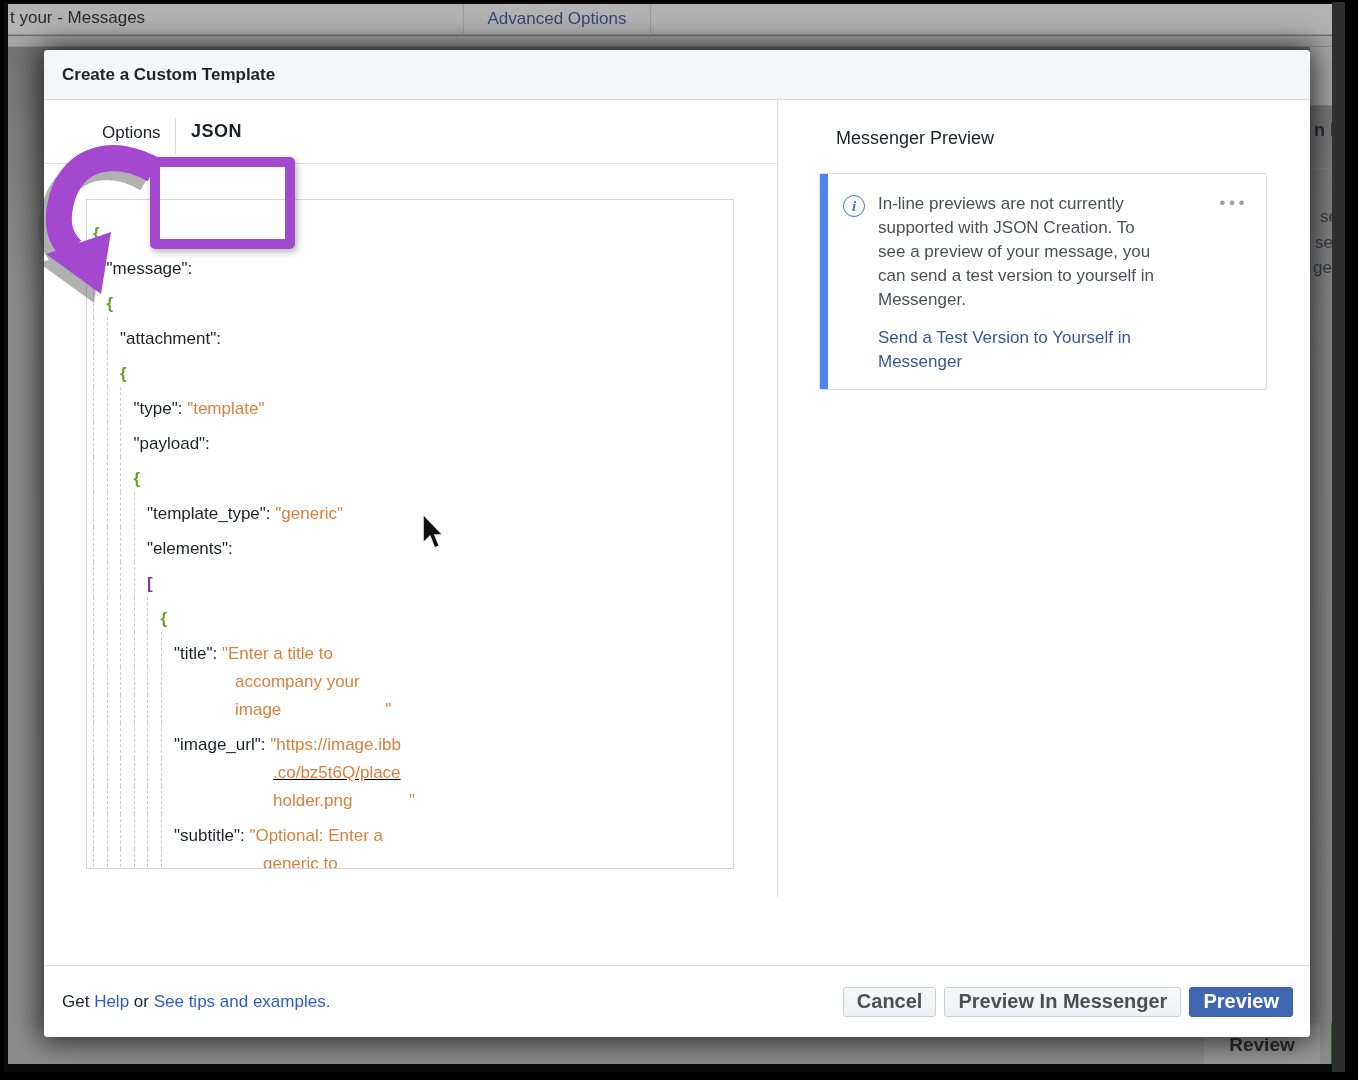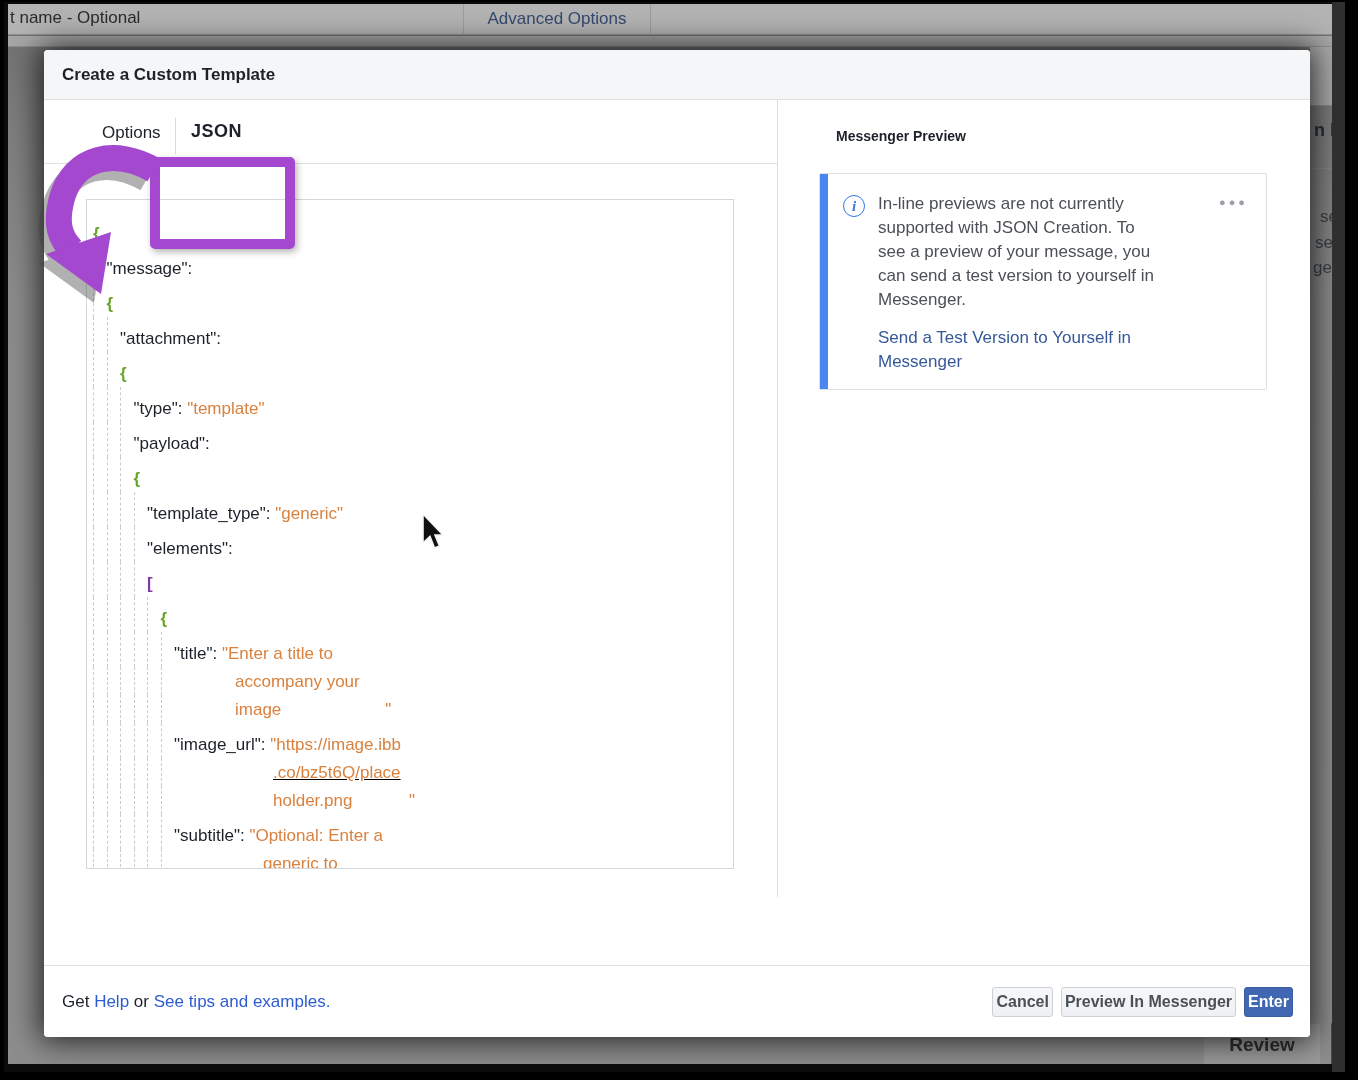--- a/index.html
+++ b/index.html
@@ -86,21 +86,21 @@
   }
   .crow{position:relative;line-height:27px;padding-top:8px;white-space:pre;font-size:17px}
   .crow.cont{padding-top:1px}
   .guide{position:absolute;top:0;bottom:0;width:0;border-left:1px dashed #c9cbce}
   .t-k{color:var(--code_key)}
   .t-s{color:var(--code_str)}
   .t-b{color:var(--code_brace);font-weight:700}
   .t-a{color:var(--code_bracket);font-weight:700}
 
   .pane-right{position:relative;flex:1}
-  .preview-heading{position:absolute;left:58px;top:28px;font-size:14px;font-weight:700;color:#1d2129}
+  .preview-heading{position:absolute;left:58px;top:28px;font-size:18px;font-weight:400;color:#1d2129}
   .info-box{
     position:absolute;left:41px;top:73px;width:448px;min-height:217px;
     background:#fff;border:1px solid #dddfe2;border-radius:2px;
   }
   .info-accent{position:absolute;left:0;top:0;bottom:0;width:8px;background:var(--info_accent)}
   .info-icon{
     position:absolute;left:23px;top:21px;width:22px;height:22px;border:1.5px solid var(--info_icon_blue);
     border-radius:50%;color:var(--info_icon_blue);
     font-family:"Liberation Serif","DejaVu Serif",serif;font-style:italic;font-weight:700;font-size:15px;
     display:flex;align-items:center;justify-content:center;
@@ -117,22 +117,22 @@
 
   .modal-footer{
     position:absolute;left:0;bottom:0;width:100%;height:72px;border-top:1px solid #dddfe2;
     display:flex;align-items:center;justify-content:space-between;
     padding:0 17px 0 18px;border-radius:0 0 4px 4px;background:#fff;
   }
   .footer-help{font-size:17px;color:#1d2129}
   .footer-help a{text-decoration:none;color:var(--link_blue);cursor:pointer}
   .footer-btns{display:flex;gap:8px}
   .btn{
-    height:30px;border-radius:3px;font-size:16px;font-weight:700;
-    display:flex;align-items:center;justify-content:center;padding:0 3px;cursor:pointer;
+    height:30px;border-radius:3px;font-size:20px;font-weight:700;
+    display:flex;align-items:center;justify-content:center;padding:0 13px;cursor:pointer;
   }
   .btn-light{background:linear-gradient(#f6f7f9,#eef0f3);border:1px solid #ccd0d5;color:#4b4f56}
   .btn-finish{background:var(--finish_blue);border:1px solid #3b5da1;color:#fff}
 
   
   .anno-rect{
     position:absolute;left:146px;top:155px;width:145px;height:92px;
     border:10px solid var(--accent_purple);border-radius:5px;z-index:30;
     box-shadow:2px 3px 7px rgba(0,0,0,.3);
   }
@@ -145,21 +145,21 @@
   .edge.left{left:0;top:0;width:4px;height:100%}
   .edge.bottom{left:0;bottom:0;width:100%;height:8px}
   .edge.right{right:0;top:0;width:13px;height:100%;background:#2f2f2f}
 </style>
 </head>
 <body>
 
 <div class="screen">
 
   <div class="topbar">
-    <div class="topbar-title">t name - Optional</div>
+    <div class="topbar-title">t your - Messages</div>
     <div class="adv-opt">Advanced Options</div>
   </div>
   <div class="substrip"></div>
 
   <div class="bg-right">
     <div class="band"></div>
     <div class="hline" style="top:58px"></div>
     <div class="frag-head">n Me</div>
     <div class="hline" style="top:121px"></div>
     <div class="frag" style="left:10px;top:160px">see</div>
@@ -229,21 +229,21 @@
       </div>
     </div>
 
     <div class="modal-footer">
       <div class="footer-help">
         <span>Get </span><a>Help</a><span> or </span><a>See tips and examples.</a>
       </div>
       <div class="footer-btns">
         <div class="btn btn-light">Cancel</div>
         <div class="btn btn-light">Preview In Messenger</div>
-        <div class="btn btn-finish">Enter</div>
+        <div class="btn btn-finish">Preview</div>
       </div>
     </div>
   </div>
 
   <div class="anno-rect"></div>
   <div class="anno-arrow">
     <svg width="190" height="170" viewBox="0 0 190 170">
       <g transform="translate(-7,9)" opacity="0.4">
         <path d="M124,30 C 86,8 44,16 32,58 C 25,84 30,98 42,110" fill="none" stroke="#3f3f3f" stroke-width="26"></path>
         <polygon points="71,154 16,114 81,92" fill="#3f3f3f"></polygon>

